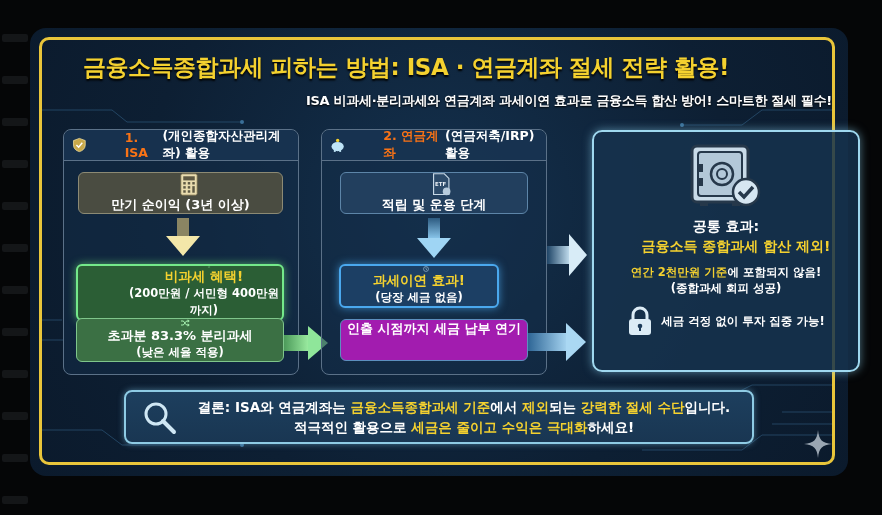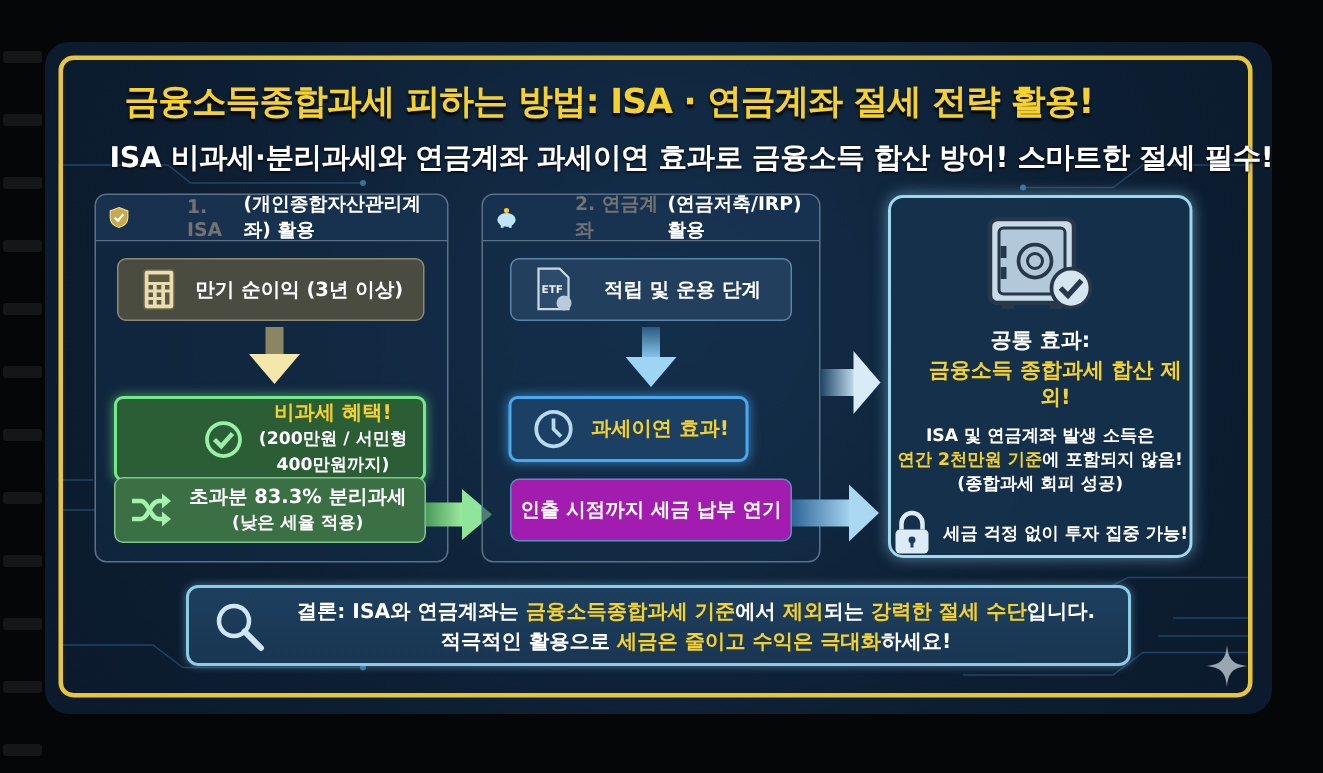--- a/index.html
+++ b/index.html
@@ -21,45 +21,44 @@
     position:absolute; left:39px; top:37px; width:796px; height:428px;
     border:3px solid #e9c53a; border-radius:10px; box-sizing:border-box;
   }
   .circuit { position:absolute; left:42px; top:40px; width:790px; height:422px; }
   .title {
     position:absolute; left:42px; top:52px; width:728px; text-align:center;
     color:#f4d12f; font-weight:bold; font-size:23px; letter-spacing:-0.5px;
     text-shadow:0 2px 2px #000;
   }
   .subtitle {
-    position:absolute; left:42px; top:92px; width:790px; text-align:center;
-    color:#ffffff; font-weight:bold; font-size:19px; letter-spacing:-0.3px;
+    position:absolute; left:42px; top:92px; width:790px; text-align:right;
+    color:#ffffff; font-weight:bold; font-size:13px; letter-spacing:-0.3px;
     text-shadow:0 1px 2px #000;
-    margin-left:24px;
   }
   .panel {
     position:absolute; border:1px solid #5b7188; border-radius:8px;
     background:rgba(20,45,72,0.55); box-sizing:border-box;
   }
   .panel-head {
     height:30px; border-bottom:1px solid #5b7188; display:flex; align-items:center;
     padding-left:8px; font-size:12.5px; color:#ffffff; font-weight:bold;
     background:rgba(25,52,82,0.8); border-radius:8px 8px 0 0;
   }
-  .panel-head .hl { color:#737373; margin-right:4px;margin-left:33px; }
+  .panel-head .hl { color:#f97316; margin-right:4px;margin-left:33px; }
   .panel-head .icon { width:18px; height:18px; margin-right:5px; }
   .box {
     position:absolute; border-radius:6px; box-sizing:border-box;
-    display:flex; align-items:center; color:#fff; font-weight:bold;
+    display:flex; align-items:center; color:#fff; font-weight:bold;flex-direction:column;
   }
   .box .txt { flex:1; text-align:center; line-height:17px; }
   .box .ttl { color:#f4d12f; font-size:13.5px; display:block; }
   .box .sub { font-size:11.5px; display:block; }
   .right-panel {
-    position:absolute; left:592px; top:130px; width:203px; height:242px;
+    position:absolute; left:592px; top:130px; width:268px; height:242px;
     border:2px solid #9fd8ef; border-radius:10px; box-sizing:border-box;
     background:rgba(22,50,78,0.85);
     box-shadow:0 0 10px rgba(140,210,240,0.55);
     text-align:center; color:#fff; font-weight:bold;
   }
   .conclusion {
     position:absolute; left:124px; top:390px; width:630px; height:54px;
     border:2px solid #8ecbe4; border-radius:8px; box-sizing:border-box;
     background:linear-gradient(#1d3f5e,#193652);
     box-shadow:0 0 6px rgba(130,200,235,0.5);
@@ -214,20 +213,21 @@
   <polygon points="2,20 36,20 19,40" fill="#9fd5f4"></polygon>
 </svg>
 
 <div class="box" style="left:339px;top:264px;width:160px;height:44px;background:#1c3f64;border:2px solid #4aa8ee;box-shadow:0 0 8px rgba(74,168,238,0.7);">
   <svg width="28" height="28" viewBox="0 0 28 28" style="margin-left:14px;">
     <circle cx="14" cy="14" r="11.5" fill="none" stroke="#b8d9ee" stroke-width="2.5"></circle>
     <path d="M14 7 V14 L19 19" stroke="#b8d9ee" stroke-width="2.5" fill="none"></path>
   </svg>
   <span class="txt">
     <span class="ttl">과세이연 효과!</span>
+    <span class="sub">(당장 세금 없음)</span>
   </span>
 </div>
 
 <div class="box" style="left:340px;top:319px;width:188px;height:42px;background:#a21caf;border:1px solid #5d8fbe;">
   <span class="txt" style="font-size:13px;">인출 시점까지 세금 납부 연기</span>
 </div>
 
 <svg style="position:absolute;left:547px;top:232px;" width="42" height="46" viewBox="0 0 42 46">
   <defs>
       <linearGradient id="bR1" x1="0" x2="1">
@@ -259,21 +259,20 @@
     <rect x="13" y="22" width="4" height="8" fill="#26384a"></rect>
       <rect x="13" y="36" width="4" height="8" fill="#26384a"></rect>
     <rect x="14" y="60" width="8" height="4" fill="#26384a"></rect>
       <rect x="46" y="60" width="8" height="4" fill="#26384a"></rect>
     <circle cx="60" cy="50" r="13" fill="#d6e6f1" stroke="#26384a" stroke-width="2.5"></circle>
     <path d="M53 50 L58 55 L67 45" stroke="#26384a" stroke-width="3.5" fill="none"></path>
   </svg>
   <div style="font-size:14px;margin-top:2px;">공통 효과:</div>
   <div class="hl" style="font-size:14px;margin-top:2px;margin-left:20px;">금융소득 종합과세 합산 제외!</div>
   <div style="font-size:11.5px;margin-top:8px;line-height:16px;">
-    <div>ISA 및 연금계좌 발생 소득은</div>
     <div><span class="hl">연간 2천만원 기준</span><span>에 포함되지 않음!</span></div>
     <div>(종합과세 회피 성공)</div>
   </div>
   <div style="display:flex;align-items:center;justify-content:center;margin-top:10px;font-size:11.5px;">
     <svg width="26" height="30" viewBox="0 0 26 30" style="margin-right:8px;">
       <path d="M6 13 V9 A7 7 0 0 1 20 9 V13" stroke="#dcecf6" stroke-width="3" fill="none"></path>
       <rect x="2" y="13" width="22" height="16" rx="3" fill="#dcecf6"></rect>
       <circle cx="13" cy="20" r="2.3" fill="#1d3c5a"></circle>
         <rect x="12" y="21" width="2" height="4" fill="#1d3c5a"></rect>
     </svg>

